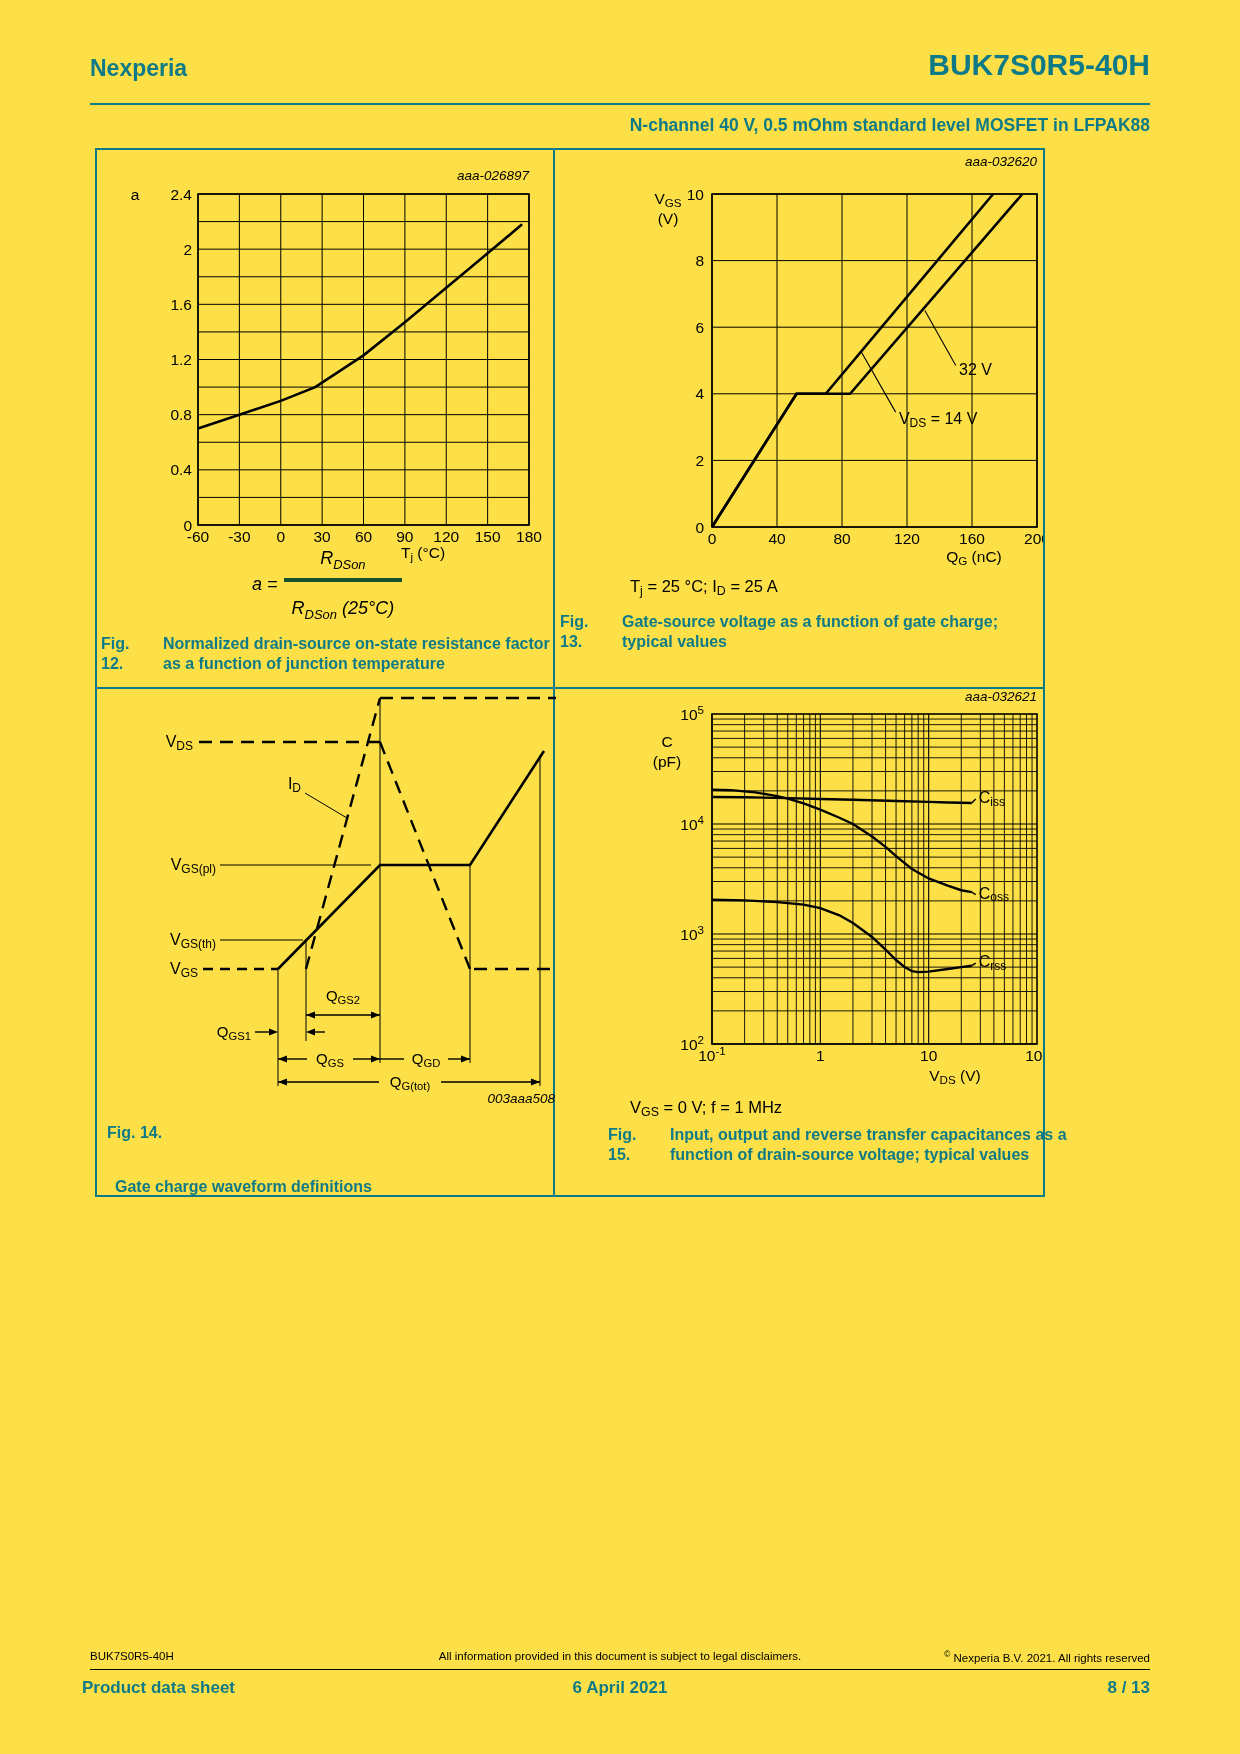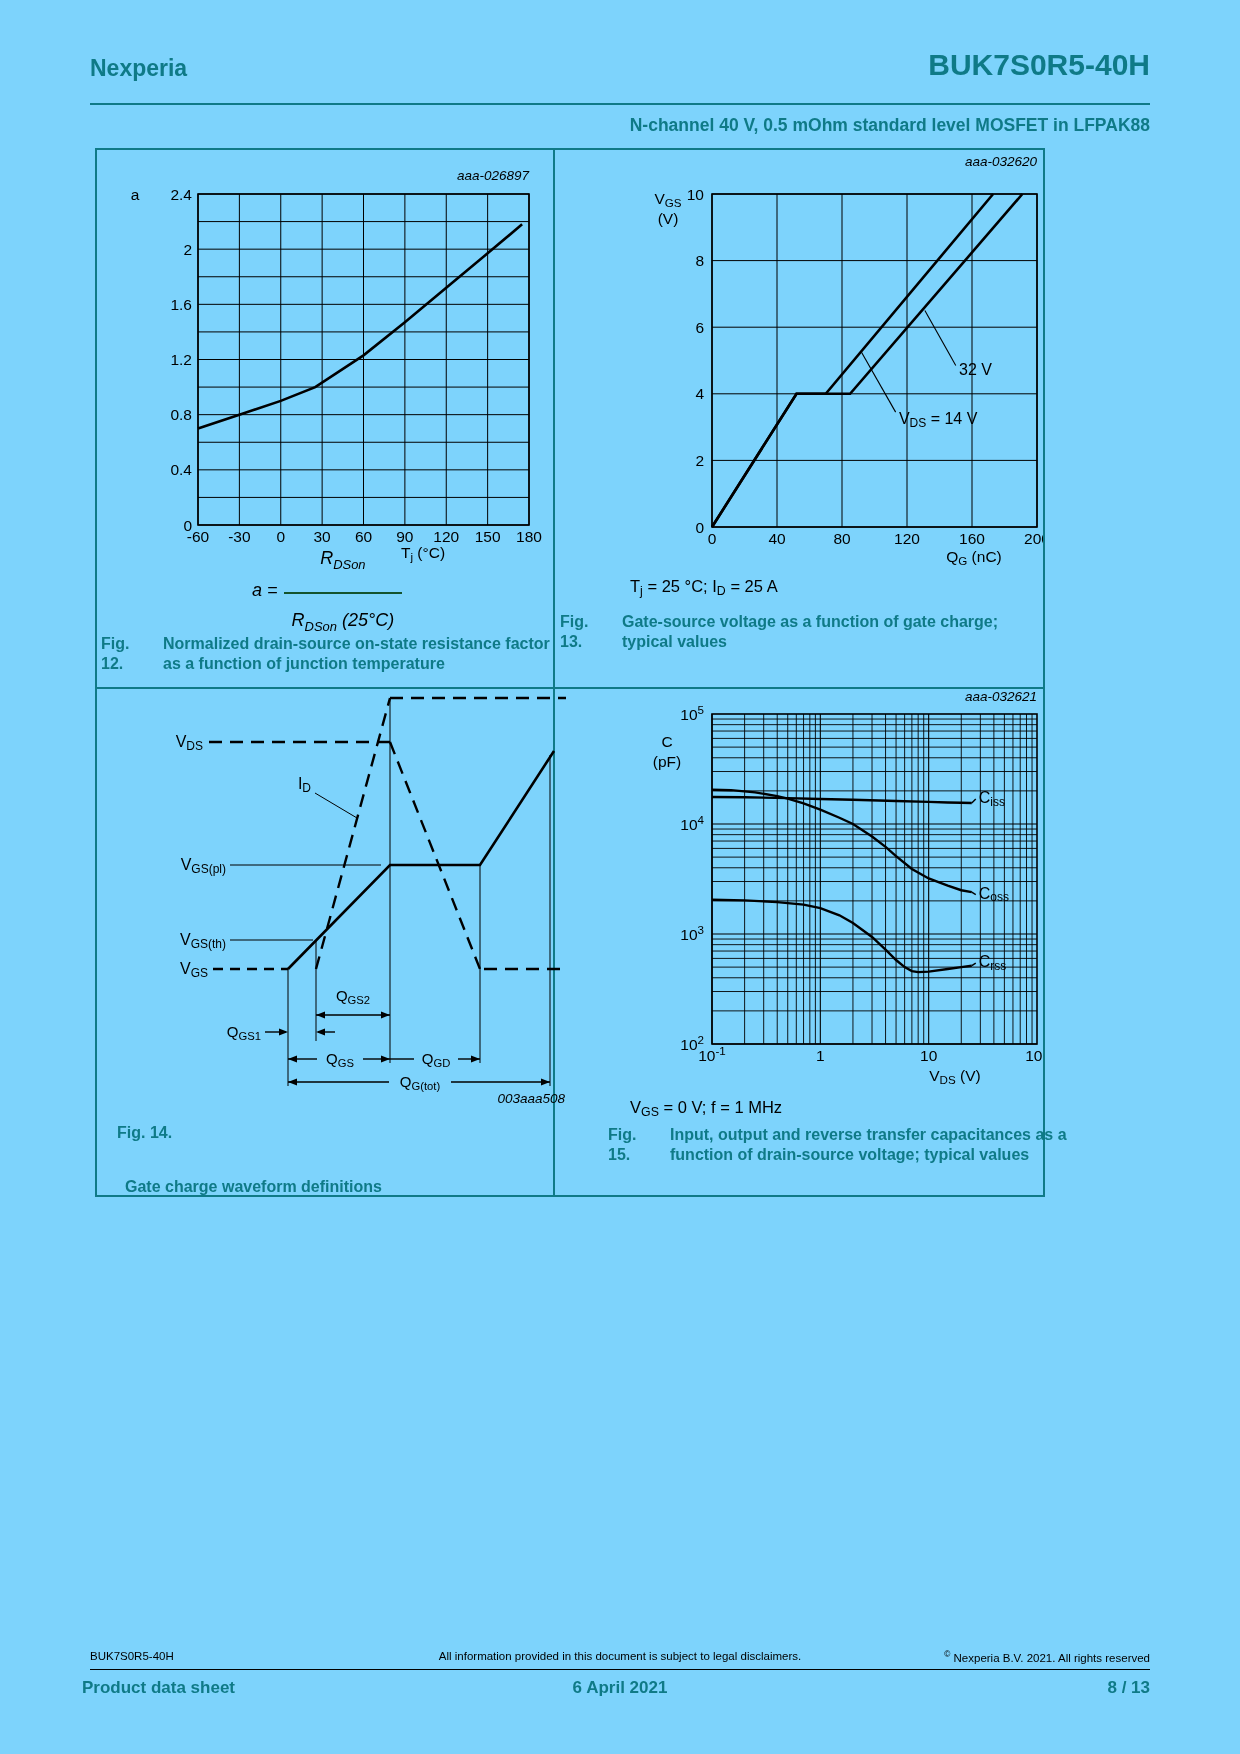--- a/index.html
+++ b/index.html
@@ -1,38 +1,38 @@
 <!DOCTYPE html>
 <html><head>
 <meta charset="utf-8">
 <style>
   html,body{margin:0;padding:0;background:#e8e8e8;}
-  .page{position:relative;width:1240px;height:1754px;background:#7dd3fc;
+  .page{position:relative;width:1240px;height:1754px;background:#fde047;
         font-family:"Liberation Sans",sans-serif;color:#000;overflow:hidden;margin:0 auto;}
   .abs{position:absolute;}
   .teal{color:#0f7a87;}
   .brand{left:90px;top:55px;font-size:23px;font-weight:bold;}
   .part{right:90px;top:48px;font-size:30px;font-weight:bold;}
   .hrule{left:90px;top:103px;width:1060px;height:2px;background:#0f7a87;}
   .subtitle{right:90px;top:115px;font-size:17.5px;font-weight:bold;}
   .figgrid{left:95px;top:148px;width:950px;height:1049px;border:2px solid #0f7a87;box-sizing:border-box;}
   .vdiv{position:absolute;left:456px;top:0;width:2px;height:100%;background:#0f7a87;}
   .hdiv{position:absolute;left:0;top:537px;width:100%;height:2px;background:#0f7a87;}
   .cell{position:absolute;}
   .c1{left:0;top:0;width:456px;height:537px;}
   .c2{left:458px;top:0;width:488px;height:537px;}
-  .c3{left:16px;top:539px;width:456px;height:508px;}
+  .c3{left:6px;top:539px;width:456px;height:508px;}
   .c4{left:458px;top:539px;width:488px;height:508px;}
   .chartbox{position:absolute;left:0;top:0;}
   .cap{position:absolute;display:flex;color:#0f7a87;font-weight:bold;font-size:16px;line-height:1.25;}
   .cap .pre{flex:0 0 54px;}
   .cap .txt{margin-left:8px;}
   .formula{position:absolute;left:155px;top:398px;font-style:italic;font-size:18px;display:flex;align-items:center;}
   .formula .frac{display:inline-block;text-align:center;margin-left:6px;vertical-align:middle;}
-  .formula .num{display:block;border-bottom:2px solid #14532d;padding:0 8px 20px 8px;}
+  .formula .num{display:block;border-bottom:4px solid #14532d;padding:0 8px 6px 8px;}
   .formula .den{display:block;padding:16px 8px 0 8px;}
   sub{font-size:72%;}
   sup{font-size:72%;}
   .f-small{font-size:11.5px;}
   .f-row1-l{left:90px;top:1650px;}
   .f-row1-c{left:90px;top:1650px;width:1060px;text-align:center;}
   .f-row1-r{right:90px;top:1650px;}
   .f-rule{left:90px;top:1669px;width:1060px;height:1px;background:#000;}
   .f-row2{top:1678px;font-size:17px;font-weight:bold;}
   .f-row2-l{left:82px;}

